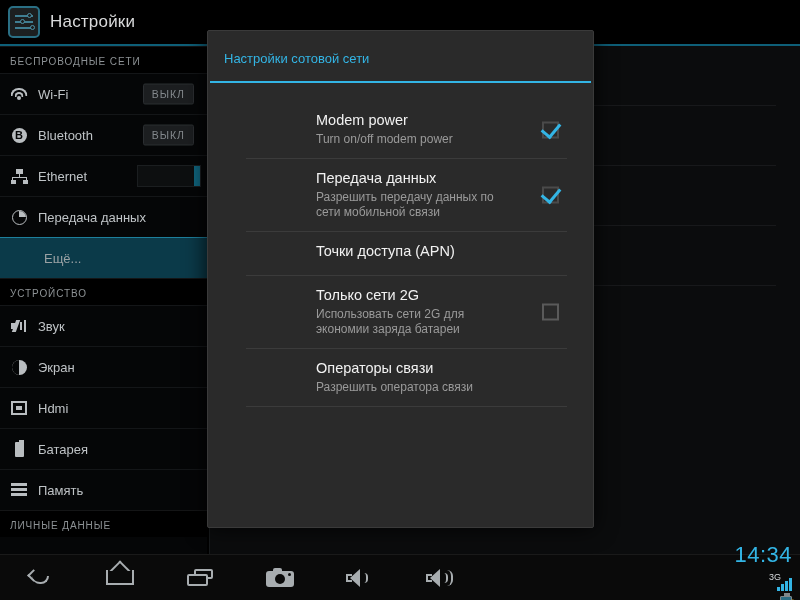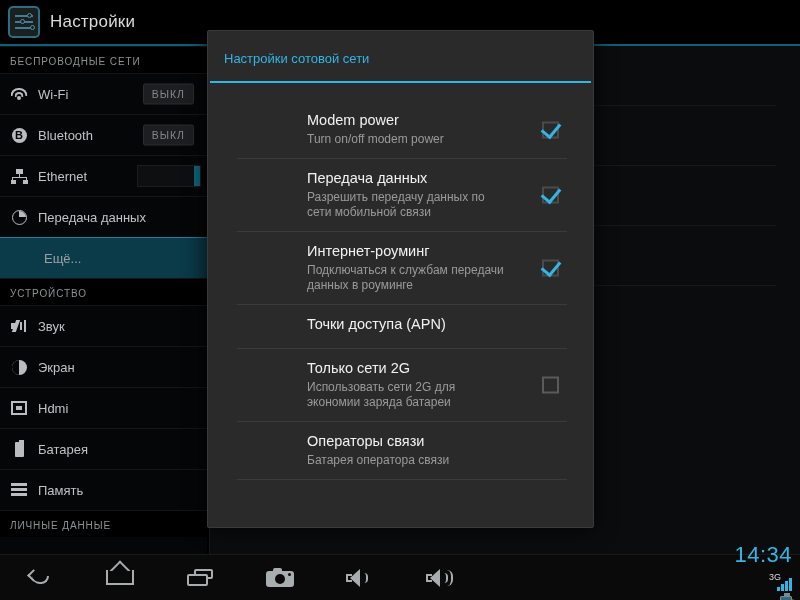--- a/index.html
+++ b/index.html
@@ -119,21 +119,21 @@
   
   .dialog {
     position:absolute; left:207px; top:30px; width:387px; height:498px;
     background:#2a2a2a; border:1px solid #3a3a3a; border-radius:2px;
     box-shadow:0 0 22px rgba(0,0,0,.85);
   }
   .dlg-title {
     color:#33b5e5; font-size:13px; padding:20px 0 0 16px;
   }
   .dlg-rule { height:2px; background:#33b5e5; margin:15px 2px 0 2px; }
-  .dlg-body { padding:18px 0 0 3px;border-radius:22px; }
+  .dlg-body { padding:18px 0 0 12px;border-radius:22px; }
   .prow {
     position:relative; min-height:44px; padding:10px 58px 11px 70px;
     border-bottom:1px solid #3b3b3b; margin:0 26px;
   }
   .prow:last-child { border-bottom:1px solid #3b3b3b; }
   .prow .ptitle { color:#f2f2f2; font-size:14.5px; line-height:19px; }
   .prow .psub { color:#9a9a9a; font-size:12px; line-height:15px; margin-top:2px; }
   .cbx {
     position:absolute; right:8px; top:50%; transform:translateY(-50%);
     width:17px; height:17px; border:2px solid #5a5a5a; background:#2a2a2a;
@@ -343,39 +343,34 @@
         <div class="psub">Turn on/off modem power</div>
         <div class="cbx on"></div>
       </div>
 
       <div class="prow">
         <div class="ptitle">Передача данных</div>
         <div class="psub">Разрешить передачу данных по сети мобильной связи</div>
         <div class="cbx on"></div>
       </div>
 
-      <div class="prow">
-        <div class="ptitle">Интернет-роуминг</div>
-        <div class="psub">Подключаться к службам передачи данных в роуминге</div>
-        <div class="cbx on"></div>
-      </div>
 
       <div class="prow">
         <div class="ptitle">Точки доступа (APN)</div>
       </div>
 
       <div class="prow">
         <div class="ptitle">Только сети 2G</div>
         <div class="psub">Использовать сети 2G для экономии заряда батареи</div>
         <div class="cbx"></div>
       </div>
 
       <div class="prow">
         <div class="ptitle">Операторы связи</div>
-        <div class="psub">Батарея оператора связи</div>
+        <div class="psub">Разрешить оператора связи</div>
       </div>
 
     </div>
   </div>
 
   <div class="navbar">
 
     <div class="nkey">
       <span class="ic-back">
           <u></u>

